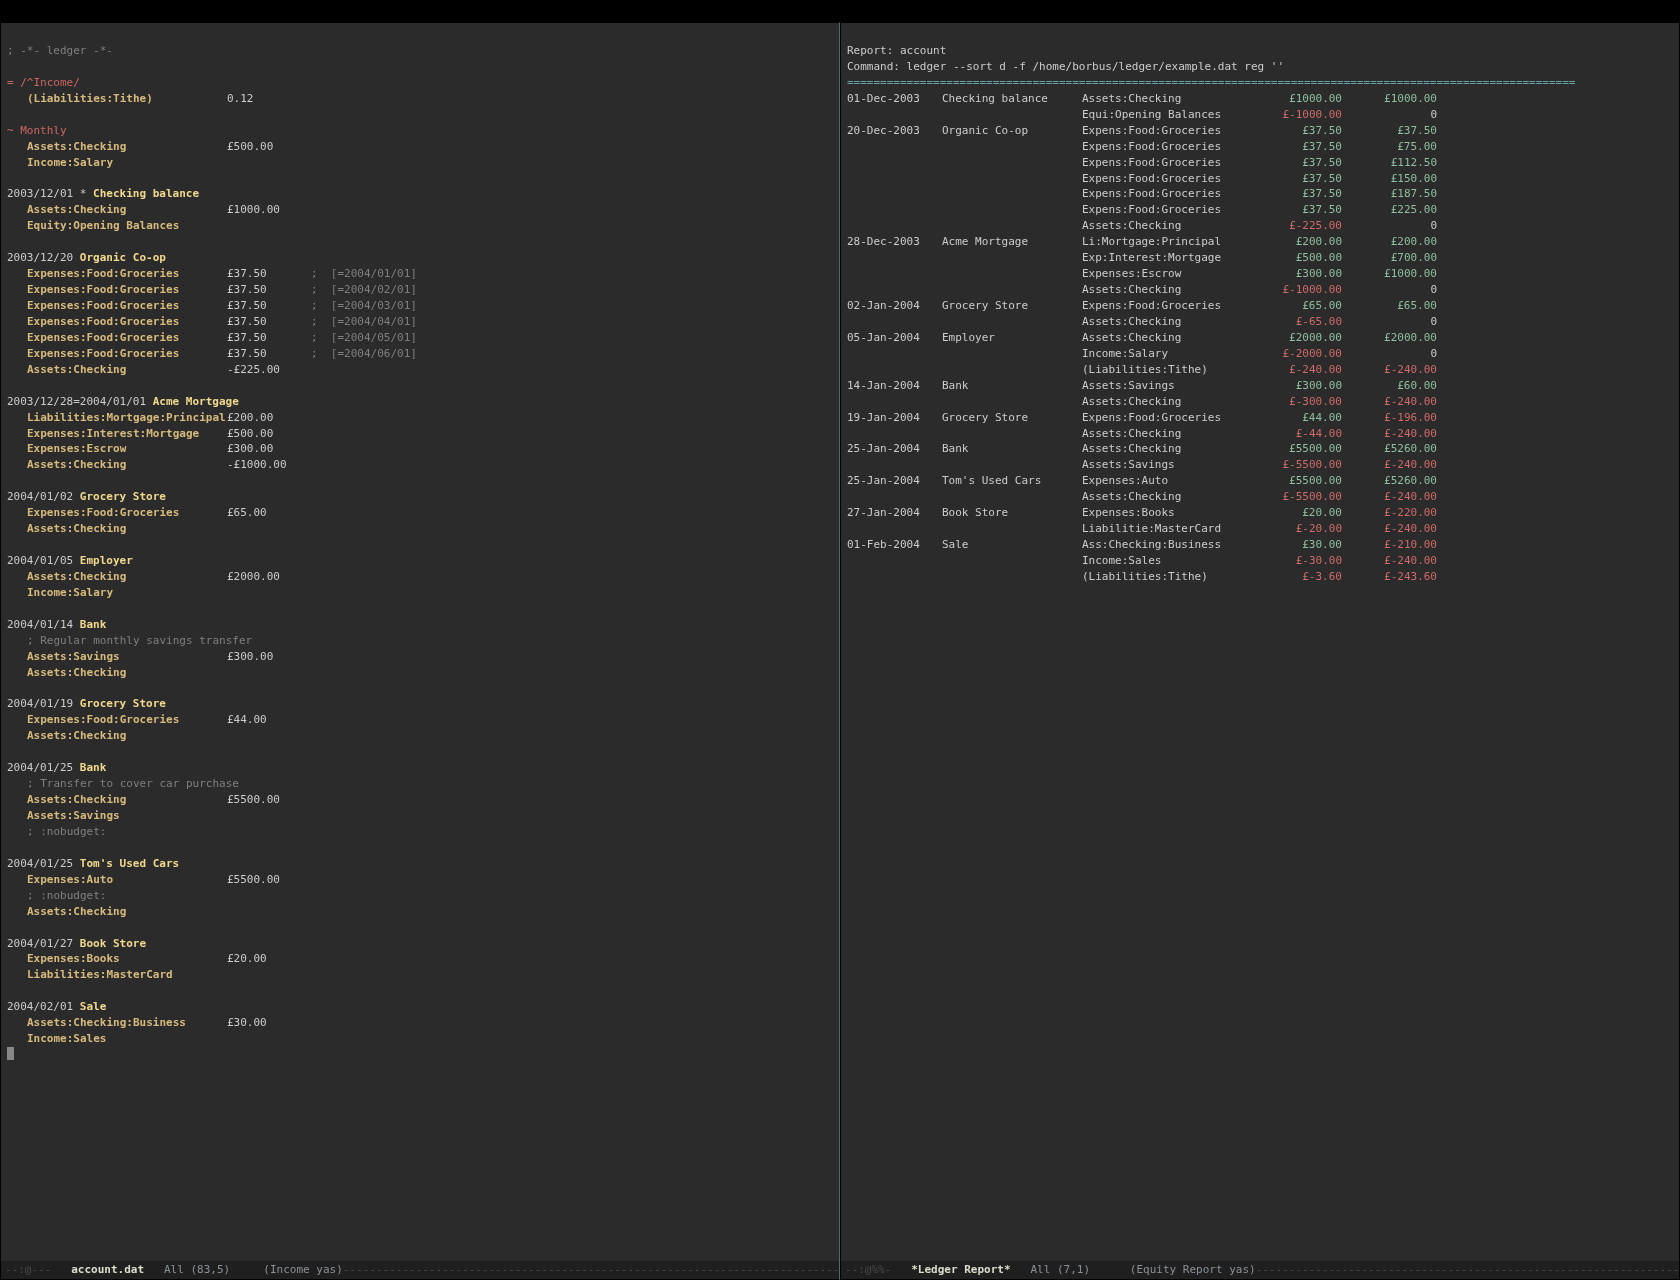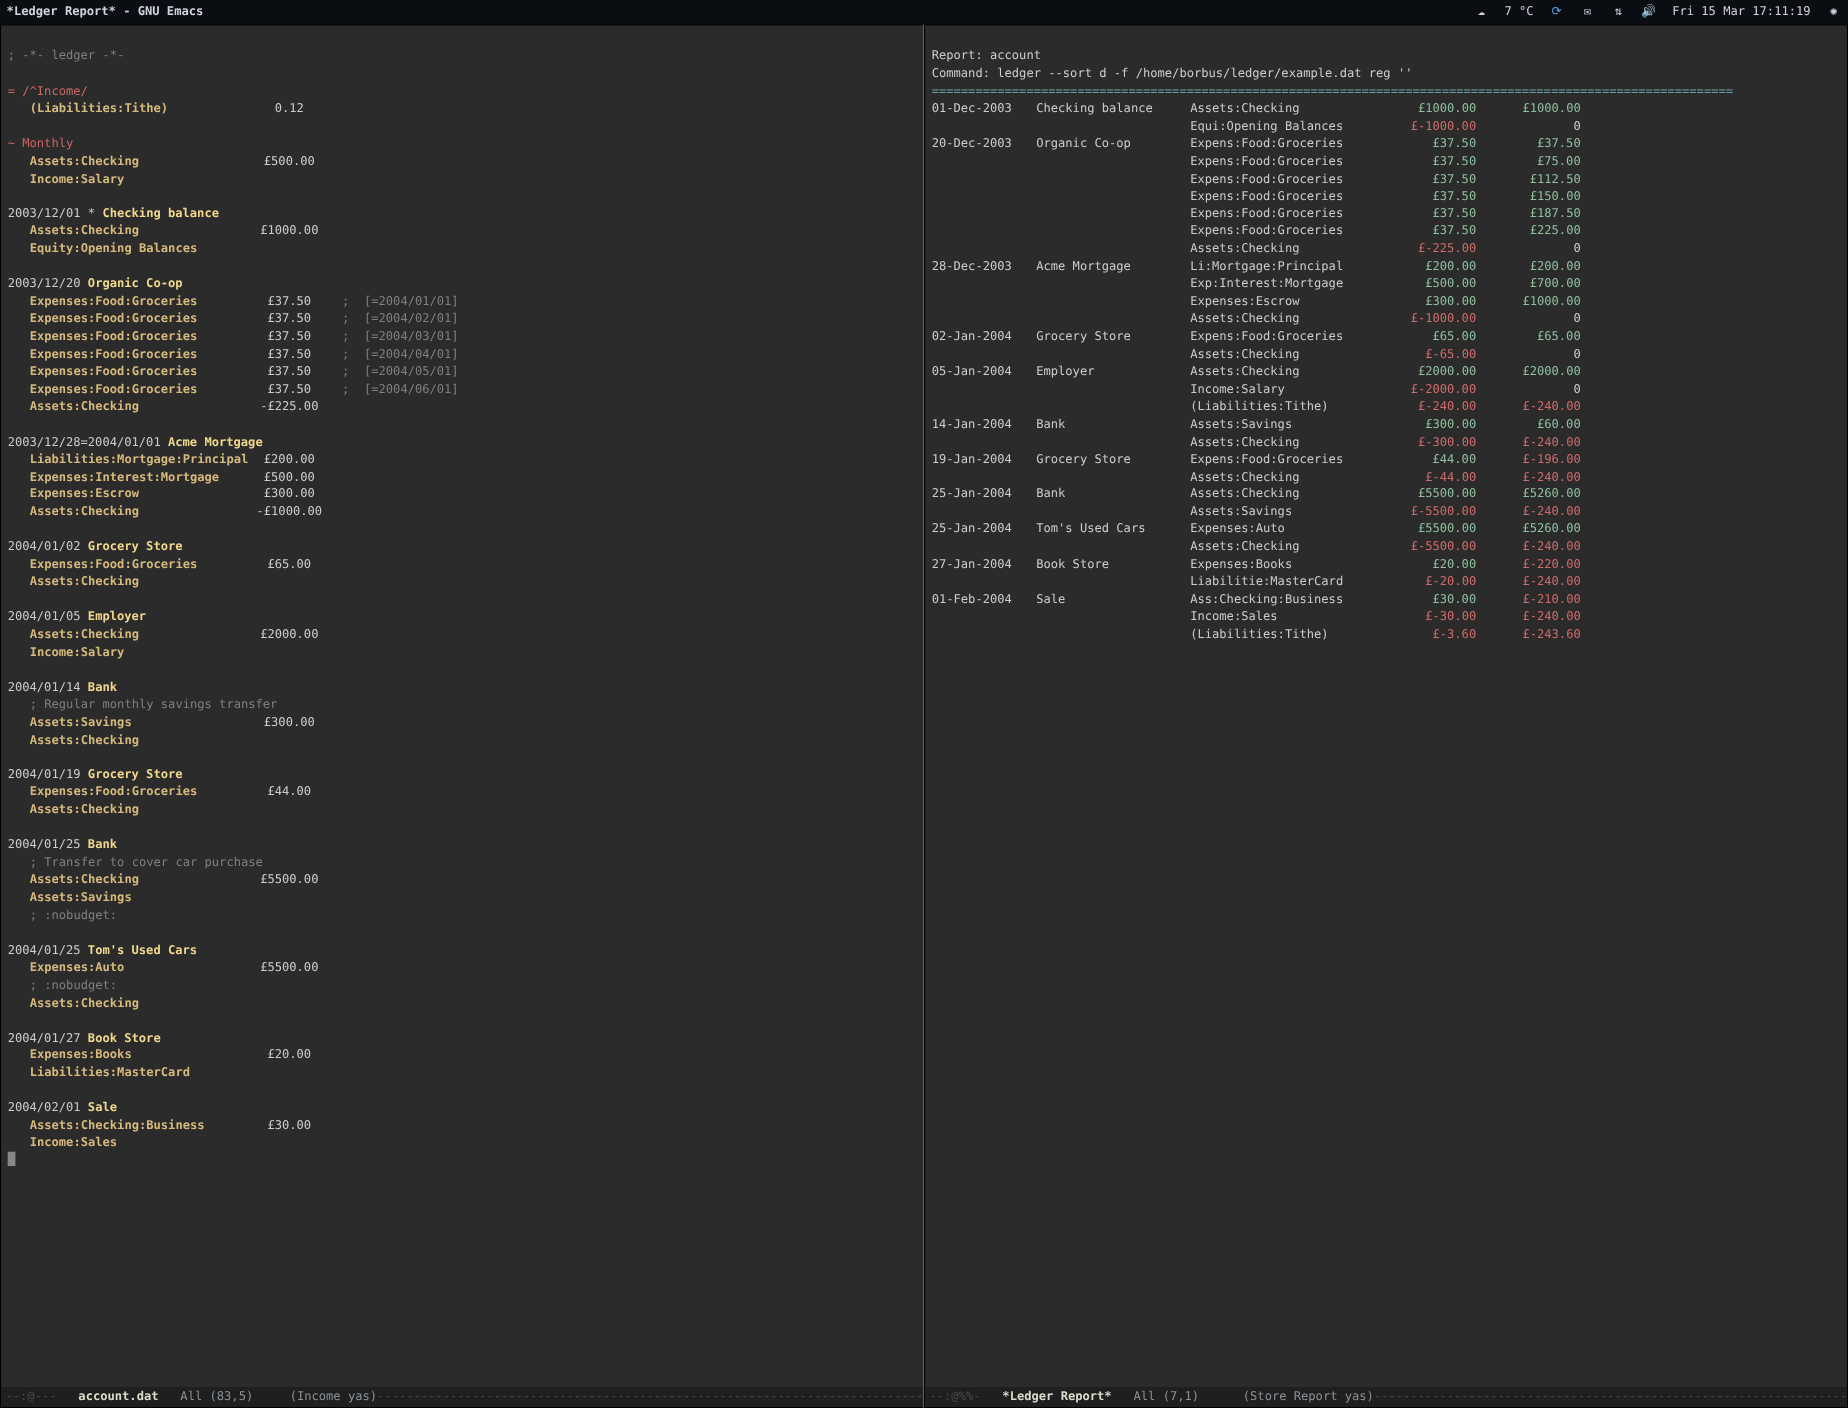--- a/index.html
+++ b/index.html
@@ -40,63 +40,48 @@
   .r-row{display:flex}
   .r-date{width:95px;flex:none}
   .r-payee{width:140px;flex:none;overflow:hidden}
   .r-acct{width:165px;flex:none;overflow:hidden}
   .r-a1{width:95px;flex:none;text-align:right}
   .r-a2{width:95px;flex:none;text-align:right}
   
   .p-row{display:flex}
   .p-ind{width:20px;flex:none}
   .p-acct{width:200px;flex:none}
-  .p-amt{width:72px;flex:none;text-align:center}
+  .p-amt{width:72px;flex:none;text-align:left}
   .p-eff{flex:1;padding-left:12px}
   .tx-head{display:flex}
 </style>
 </head>
 <body>
 <div class="screen">
 
-<div class="panel">
-  <div class="panel-left">
-    <span class="panel-title">*Ledger Report* - GNU Emacs</span>
-  </div>
-  <div class="panel-right">
-    <span class="glyph">☁</span>
-    <span>7 °C</span>
-    <span class="glyph" style="color:#5aa3df">⟳</span>
-    <span class="glyph">✉</span>
-    <span class="glyph">⇅</span>
-    <span class="glyph">🔊</span>
-    <span>Fri 15 Mar 17:11:19</span>
-    <span class="glyph">✺</span>
-  </div>
-</div>
 
 <div class="workspace">
 
   <div class="pane pane-left">
     <div class="buf" id="left-buf"><div><span class="cmt">; -*- ledger -*-</span></div><div>&nbsp;</div><div><span class="kw">= /^Income/</span></div><div class="p-row"><span class="p-ind"></span><span class="p-acct acct">(Liabilities:Tithe)</span><span class="p-amt amt">0.12</span><span class="p-eff eff"></span></div><div>&nbsp;</div><div><span class="kw">~ Monthly</span></div><div class="p-row"><span class="p-ind"></span><span class="p-acct acct">Assets:Checking</span><span class="p-amt amt">£500.00</span><span class="p-eff eff"></span></div><div class="p-row"><span class="p-ind"></span><span class="p-acct acct">Income:Salary</span><span class="p-amt amt"></span><span class="p-eff eff"></span></div><div>&nbsp;</div><div class="tx-head"><span class="date">2003/12/01</span><span> * </span><span class="payee">Checking balance</span></div><div class="p-row"><span class="p-ind"></span><span class="p-acct acct">Assets:Checking</span><span class="p-amt amt">£1000.00</span><span class="p-eff eff"></span></div><div class="p-row"><span class="p-ind"></span><span class="p-acct acct">Equity:Opening Balances</span><span class="p-amt amt"></span><span class="p-eff eff"></span></div><div>&nbsp;</div><div class="tx-head"><span class="date">2003/12/20</span><span> </span><span class="payee">Organic Co-op</span></div><div class="p-row"><span class="p-ind"></span><span class="p-acct acct">Expenses:Food:Groceries</span><span class="p-amt amt">£37.50</span><span class="p-eff eff">;  [=2004/01/01]</span></div><div class="p-row"><span class="p-ind"></span><span class="p-acct acct">Expenses:Food:Groceries</span><span class="p-amt amt">£37.50</span><span class="p-eff eff">;  [=2004/02/01]</span></div><div class="p-row"><span class="p-ind"></span><span class="p-acct acct">Expenses:Food:Groceries</span><span class="p-amt amt">£37.50</span><span class="p-eff eff">;  [=2004/03/01]</span></div><div class="p-row"><span class="p-ind"></span><span class="p-acct acct">Expenses:Food:Groceries</span><span class="p-amt amt">£37.50</span><span class="p-eff eff">;  [=2004/04/01]</span></div><div class="p-row"><span class="p-ind"></span><span class="p-acct acct">Expenses:Food:Groceries</span><span class="p-amt amt">£37.50</span><span class="p-eff eff">;  [=2004/05/01]</span></div><div class="p-row"><span class="p-ind"></span><span class="p-acct acct">Expenses:Food:Groceries</span><span class="p-amt amt">£37.50</span><span class="p-eff eff">;  [=2004/06/01]</span></div><div class="p-row"><span class="p-ind"></span><span class="p-acct acct">Assets:Checking</span><span class="p-amt amt">-£225.00</span><span class="p-eff eff"></span></div><div>&nbsp;</div><div class="tx-head"><span class="date">2003/12/28=2004/01/01</span><span> </span><span class="payee">Acme Mortgage</span></div><div class="p-row"><span class="p-ind"></span><span class="p-acct acct">Liabilities:Mortgage:Principal</span><span class="p-amt amt">£200.00</span><span class="p-eff eff"></span></div><div class="p-row"><span class="p-ind"></span><span class="p-acct acct">Expenses:Interest:Mortgage</span><span class="p-amt amt">£500.00</span><span class="p-eff eff"></span></div><div class="p-row"><span class="p-ind"></span><span class="p-acct acct">Expenses:Escrow</span><span class="p-amt amt">£300.00</span><span class="p-eff eff"></span></div><div class="p-row"><span class="p-ind"></span><span class="p-acct acct">Assets:Checking</span><span class="p-amt amt">-£1000.00</span><span class="p-eff eff"></span></div><div>&nbsp;</div><div class="tx-head"><span class="date">2004/01/02</span><span> </span><span class="payee">Grocery Store</span></div><div class="p-row"><span class="p-ind"></span><span class="p-acct acct">Expenses:Food:Groceries</span><span class="p-amt amt">£65.00</span><span class="p-eff eff"></span></div><div class="p-row"><span class="p-ind"></span><span class="p-acct acct">Assets:Checking</span><span class="p-amt amt"></span><span class="p-eff eff"></span></div><div>&nbsp;</div><div class="tx-head"><span class="date">2004/01/05</span><span> </span><span class="payee">Employer</span></div><div class="p-row"><span class="p-ind"></span><span class="p-acct acct">Assets:Checking</span><span class="p-amt amt">£2000.00</span><span class="p-eff eff"></span></div><div class="p-row"><span class="p-ind"></span><span class="p-acct acct">Income:Salary</span><span class="p-amt amt"></span><span class="p-eff eff"></span></div><div>&nbsp;</div><div class="tx-head"><span class="date">2004/01/14</span><span> </span><span class="payee">Bank</span></div><div class="p-row"><span class="p-ind"></span><span class="cmt">; Regular monthly savings transfer</span></div><div class="p-row"><span class="p-ind"></span><span class="p-acct acct">Assets:Savings</span><span class="p-amt amt">£300.00</span><span class="p-eff eff"></span></div><div class="p-row"><span class="p-ind"></span><span class="p-acct acct">Assets:Checking</span><span class="p-amt amt"></span><span class="p-eff eff"></span></div><div>&nbsp;</div><div class="tx-head"><span class="date">2004/01/19</span><span> </span><span class="payee">Grocery Store</span></div><div class="p-row"><span class="p-ind"></span><span class="p-acct acct">Expenses:Food:Groceries</span><span class="p-amt amt">£44.00</span><span class="p-eff eff"></span></div><div class="p-row"><span class="p-ind"></span><span class="p-acct acct">Assets:Checking</span><span class="p-amt amt"></span><span class="p-eff eff"></span></div><div>&nbsp;</div><div class="tx-head"><span class="date">2004/01/25</span><span> </span><span class="payee">Bank</span></div><div class="p-row"><span class="p-ind"></span><span class="cmt">; Transfer to cover car purchase</span></div><div class="p-row"><span class="p-ind"></span><span class="p-acct acct">Assets:Checking</span><span class="p-amt amt">£5500.00</span><span class="p-eff eff"></span></div><div class="p-row"><span class="p-ind"></span><span class="p-acct acct">Assets:Savings</span><span class="p-amt amt"></span><span class="p-eff eff"></span></div><div class="p-row"><span class="p-ind"></span><span class="cmt">; :nobudget:</span></div><div>&nbsp;</div><div class="tx-head"><span class="date">2004/01/25</span><span> </span><span class="payee">Tom's Used Cars</span></div><div class="p-row"><span class="p-ind"></span><span class="p-acct acct">Expenses:Auto</span><span class="p-amt amt">£5500.00</span><span class="p-eff eff"></span></div><div class="p-row"><span class="p-ind"></span><span class="cmt">; :nobudget:</span></div><div class="p-row"><span class="p-ind"></span><span class="p-acct acct">Assets:Checking</span><span class="p-amt amt"></span><span class="p-eff eff"></span></div><div>&nbsp;</div><div class="tx-head"><span class="date">2004/01/27</span><span> </span><span class="payee">Book Store</span></div><div class="p-row"><span class="p-ind"></span><span class="p-acct acct">Expenses:Books</span><span class="p-amt amt">£20.00</span><span class="p-eff eff"></span></div><div class="p-row"><span class="p-ind"></span><span class="p-acct acct">Liabilities:MasterCard</span><span class="p-amt amt"></span><span class="p-eff eff"></span></div><div>&nbsp;</div><div class="tx-head"><span class="date">2004/02/01</span><span> </span><span class="payee">Sale</span></div><div class="p-row"><span class="p-ind"></span><span class="p-acct acct">Assets:Checking:Business</span><span class="p-amt amt">£30.00</span><span class="p-eff eff"></span></div><div class="p-row"><span class="p-ind"></span><span class="p-acct acct">Income:Sales</span><span class="p-amt amt"></span><span class="p-eff eff"></span></div><div><span class="cursor"></span></div></div>
     <div class="modeline">
       <span class="sep">--:@---   </span>
       <span class="ml-name">account.dat</span>
       <span>   All (83,5)     </span>
       <span>(Income yas)</span>
       <span class="sep">--------------------------------------------------------------------------------------</span>
     </div>
   </div>
 
   <div class="pane">
     <div class="buf" id="right-buf"><div class="hdr">Report: account</div><div class="hdr">Command: ledger --sort d -f /home/borbus/ledger/example.dat reg ''</div><div class="rule">==============================================================================================================</div><div class="r-row"><span class="r-date">01-Dec-2003</span><span class="r-payee">Checking balance</span><span class="r-acct">Assets:Checking</span><span class="r-a1 pos">£1000.00</span><span class="r-a2 pos">£1000.00</span></div><div class="r-row"><span class="r-date"></span><span class="r-payee"></span><span class="r-acct">Equi:Opening Balances</span><span class="r-a1 neg">£-1000.00</span><span class="r-a2 ">0</span></div><div class="r-row"><span class="r-date">20-Dec-2003</span><span class="r-payee">Organic Co-op</span><span class="r-acct">Expens:Food:Groceries</span><span class="r-a1 pos">£37.50</span><span class="r-a2 pos">£37.50</span></div><div class="r-row"><span class="r-date"></span><span class="r-payee"></span><span class="r-acct">Expens:Food:Groceries</span><span class="r-a1 pos">£37.50</span><span class="r-a2 pos">£75.00</span></div><div class="r-row"><span class="r-date"></span><span class="r-payee"></span><span class="r-acct">Expens:Food:Groceries</span><span class="r-a1 pos">£37.50</span><span class="r-a2 pos">£112.50</span></div><div class="r-row"><span class="r-date"></span><span class="r-payee"></span><span class="r-acct">Expens:Food:Groceries</span><span class="r-a1 pos">£37.50</span><span class="r-a2 pos">£150.00</span></div><div class="r-row"><span class="r-date"></span><span class="r-payee"></span><span class="r-acct">Expens:Food:Groceries</span><span class="r-a1 pos">£37.50</span><span class="r-a2 pos">£187.50</span></div><div class="r-row"><span class="r-date"></span><span class="r-payee"></span><span class="r-acct">Expens:Food:Groceries</span><span class="r-a1 pos">£37.50</span><span class="r-a2 pos">£225.00</span></div><div class="r-row"><span class="r-date"></span><span class="r-payee"></span><span class="r-acct">Assets:Checking</span><span class="r-a1 neg">£-225.00</span><span class="r-a2 ">0</span></div><div class="r-row"><span class="r-date">28-Dec-2003</span><span class="r-payee">Acme Mortgage</span><span class="r-acct">Li:Mortgage:Principal</span><span class="r-a1 pos">£200.00</span><span class="r-a2 pos">£200.00</span></div><div class="r-row"><span class="r-date"></span><span class="r-payee"></span><span class="r-acct">Exp:Interest:Mortgage</span><span class="r-a1 pos">£500.00</span><span class="r-a2 pos">£700.00</span></div><div class="r-row"><span class="r-date"></span><span class="r-payee"></span><span class="r-acct">Expenses:Escrow</span><span class="r-a1 pos">£300.00</span><span class="r-a2 pos">£1000.00</span></div><div class="r-row"><span class="r-date"></span><span class="r-payee"></span><span class="r-acct">Assets:Checking</span><span class="r-a1 neg">£-1000.00</span><span class="r-a2 ">0</span></div><div class="r-row"><span class="r-date">02-Jan-2004</span><span class="r-payee">Grocery Store</span><span class="r-acct">Expens:Food:Groceries</span><span class="r-a1 pos">£65.00</span><span class="r-a2 pos">£65.00</span></div><div class="r-row"><span class="r-date"></span><span class="r-payee"></span><span class="r-acct">Assets:Checking</span><span class="r-a1 neg">£-65.00</span><span class="r-a2 ">0</span></div><div class="r-row"><span class="r-date">05-Jan-2004</span><span class="r-payee">Employer</span><span class="r-acct">Assets:Checking</span><span class="r-a1 pos">£2000.00</span><span class="r-a2 pos">£2000.00</span></div><div class="r-row"><span class="r-date"></span><span class="r-payee"></span><span class="r-acct">Income:Salary</span><span class="r-a1 neg">£-2000.00</span><span class="r-a2 ">0</span></div><div class="r-row"><span class="r-date"></span><span class="r-payee"></span><span class="r-acct">(Liabilities:Tithe)</span><span class="r-a1 neg">£-240.00</span><span class="r-a2 neg">£-240.00</span></div><div class="r-row"><span class="r-date">14-Jan-2004</span><span class="r-payee">Bank</span><span class="r-acct">Assets:Savings</span><span class="r-a1 pos">£300.00</span><span class="r-a2 pos">£60.00</span></div><div class="r-row"><span class="r-date"></span><span class="r-payee"></span><span class="r-acct">Assets:Checking</span><span class="r-a1 neg">£-300.00</span><span class="r-a2 neg">£-240.00</span></div><div class="r-row"><span class="r-date">19-Jan-2004</span><span class="r-payee">Grocery Store</span><span class="r-acct">Expens:Food:Groceries</span><span class="r-a1 pos">£44.00</span><span class="r-a2 neg">£-196.00</span></div><div class="r-row"><span class="r-date"></span><span class="r-payee"></span><span class="r-acct">Assets:Checking</span><span class="r-a1 neg">£-44.00</span><span class="r-a2 neg">£-240.00</span></div><div class="r-row"><span class="r-date">25-Jan-2004</span><span class="r-payee">Bank</span><span class="r-acct">Assets:Checking</span><span class="r-a1 pos">£5500.00</span><span class="r-a2 pos">£5260.00</span></div><div class="r-row"><span class="r-date"></span><span class="r-payee"></span><span class="r-acct">Assets:Savings</span><span class="r-a1 neg">£-5500.00</span><span class="r-a2 neg">£-240.00</span></div><div class="r-row"><span class="r-date">25-Jan-2004</span><span class="r-payee">Tom's Used Cars</span><span class="r-acct">Expenses:Auto</span><span class="r-a1 pos">£5500.00</span><span class="r-a2 pos">£5260.00</span></div><div class="r-row"><span class="r-date"></span><span class="r-payee"></span><span class="r-acct">Assets:Checking</span><span class="r-a1 neg">£-5500.00</span><span class="r-a2 neg">£-240.00</span></div><div class="r-row"><span class="r-date">27-Jan-2004</span><span class="r-payee">Book Store</span><span class="r-acct">Expenses:Books</span><span class="r-a1 pos">£20.00</span><span class="r-a2 neg">£-220.00</span></div><div class="r-row"><span class="r-date"></span><span class="r-payee"></span><span class="r-acct">Liabilitie:MasterCard</span><span class="r-a1 neg">£-20.00</span><span class="r-a2 neg">£-240.00</span></div><div class="r-row"><span class="r-date">01-Feb-2004</span><span class="r-payee">Sale</span><span class="r-acct">Ass:Checking:Business</span><span class="r-a1 pos">£30.00</span><span class="r-a2 neg">£-210.00</span></div><div class="r-row"><span class="r-date"></span><span class="r-payee"></span><span class="r-acct">Income:Sales</span><span class="r-a1 neg">£-30.00</span><span class="r-a2 neg">£-240.00</span></div><div class="r-row"><span class="r-date"></span><span class="r-payee"></span><span class="r-acct">(Liabilities:Tithe)</span><span class="r-a1 neg">£-3.60</span><span class="r-a2 neg">£-243.60</span></div></div>
     <div class="modeline">
       <span class="sep">--:@%%-   </span>
       <span class="ml-name">*Ledger Report*</span>
       <span>   All (7,1)      </span>
-      <span>(Store Report yas)</span>
+      <span>(Equity Report yas)</span>
       <span class="sep">---------------------------------------------------------------------------</span>
     </div>
   </div>
 
 </div>
 
 </div>
 
 </body></html>

